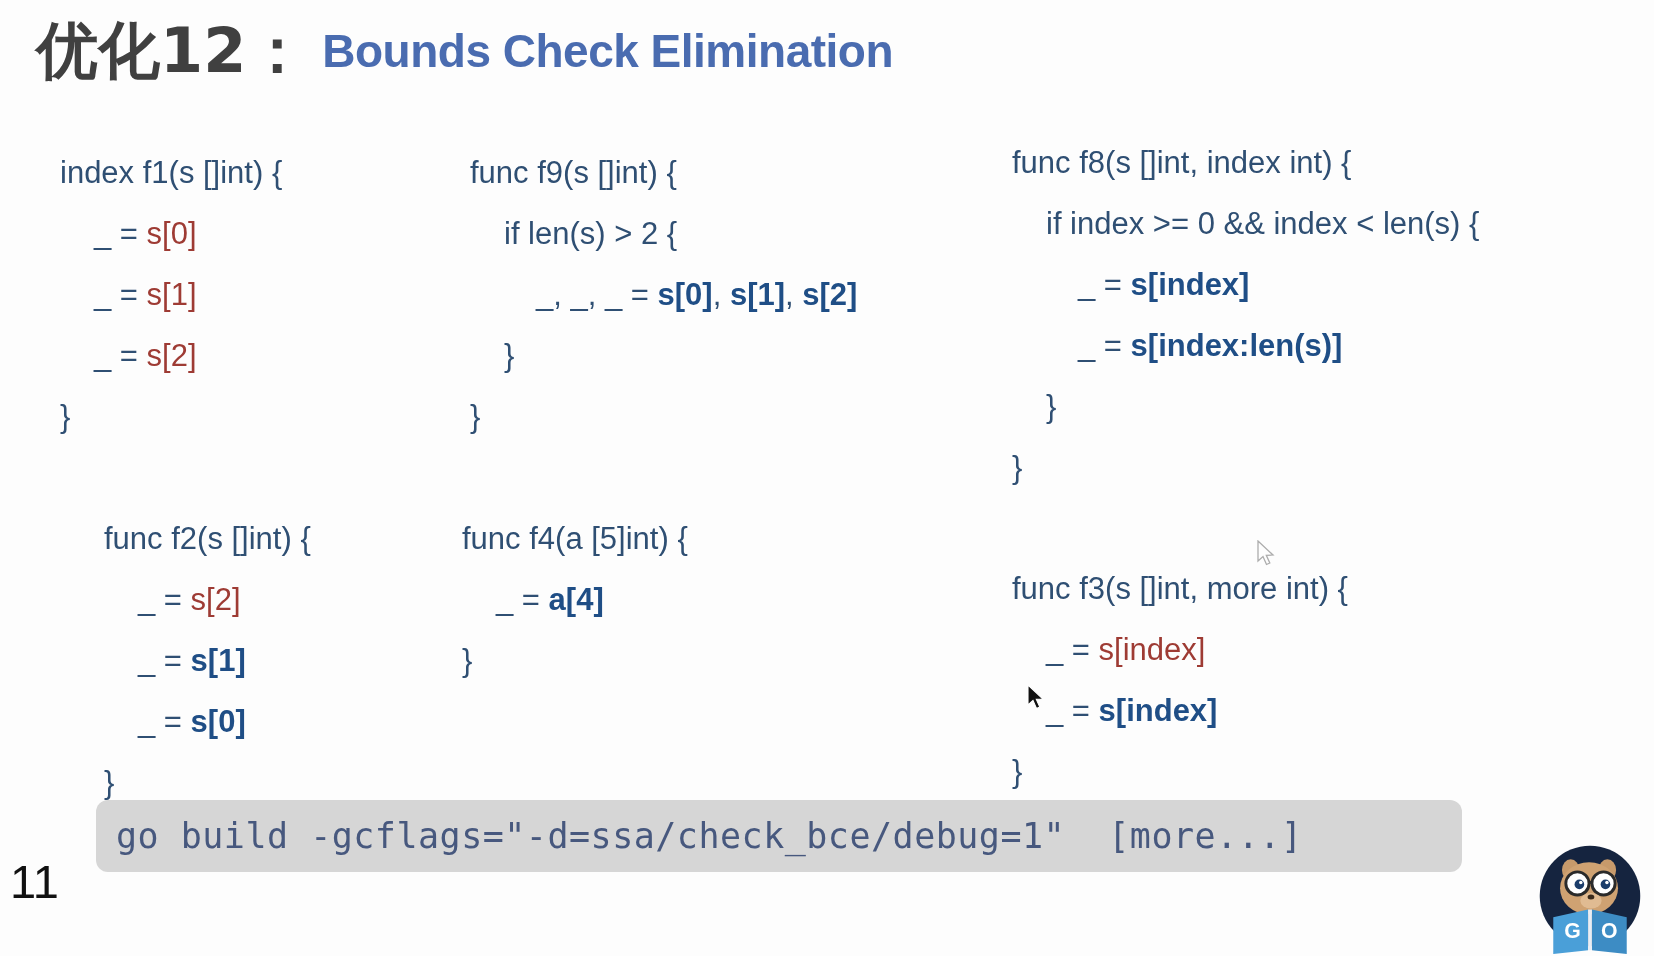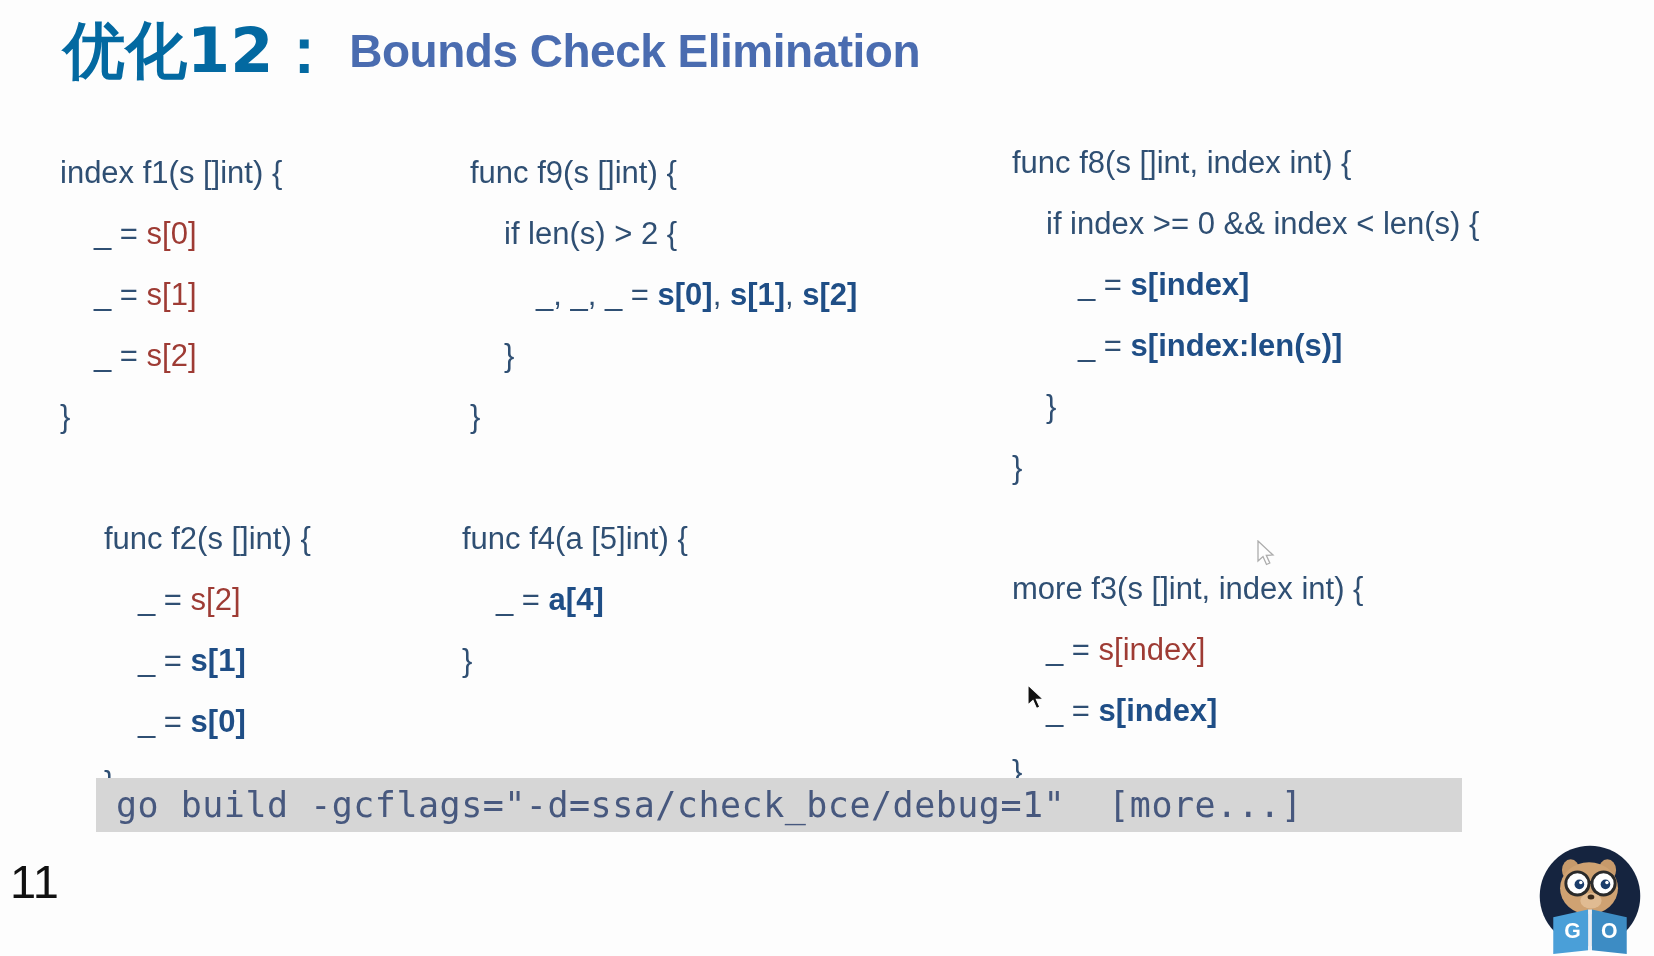--- a/index.html
+++ b/index.html
@@ -22,24 +22,23 @@
     position: absolute;
     left: 36px;
     top: 20px;
     white-space: nowrap;
     line-height: 1;
   }
   .title-cn {
     font-family: "DejaVu Sans", sans-serif;
     font-weight: bold;
     font-size: 62px;
-    color: #0369a1;
+    color: #404040;
     letter-spacing: 0px;
     vertical-align: middle;
-    margin-left: 27px;
   }
   .title-en {
     font-family: "Liberation Sans", sans-serif;
     font-weight: bold;
     font-size: 46px;
     color: #4a6cb0;
     letter-spacing: -0.5px;
     vertical-align: middle;
     margin-left: 14px;
   }
@@ -64,24 +63,25 @@
   #blk-f2 { left: 60px;  top: 508px; margin-left: 44px; }
   #blk-f9 { left: 470px; top: 142px; }
   #blk-f4 { left: 462px; top: 508px; }
   #blk-f8 { left: 1012px; top: 132px; }
   #blk-f3 { left: 1012px; top: 558px; }
 
   
   #cmd-bar {
     position: absolute;
     left: 96px;
-    top: 778px;
+    top: 800px;
     width: 1366px;
-    height: 54px;
+    height: 72px;
     background: #d6d6d6;
+    border-radius: 12px;
   }
   #cmd-text {
     position: absolute;
     left: 20px;
     top: 50%;
     transform: translateY(-50%);
     font-family: "DejaVu Sans Mono", monospace;
     font-size: 35px;
     color: #47587e;
     white-space: pre;
@@ -159,21 +159,21 @@
   <div class="code-block" id="blk-f8">
     <span class="ln">func f8(s []int, index int) {</span>
     <span class="ln ind1">if index &gt;= 0 &amp;&amp; index &lt; len(s) {</span>
     <span class="ln ind2"><span>_ = </span><span class="elim">s[index]</span></span>
     <span class="ln ind2"><span>_ = </span><span class="elim">s[index:len(s)]</span></span>
     <span class="ln ind1">}</span>
     <span class="ln">}</span>
   </div>
 
   <div class="code-block" id="blk-f3">
-    <span class="ln">more f3(s []int, index int) {</span>
+    <span class="ln">func f3(s []int, more int) {</span>
     <span class="ln ind1"><span>_ = </span><span class="chk">s[index]</span></span>
     <span class="ln ind1"><span>_ = </span><span class="elim">s[index]</span></span>
     <span class="ln">}</span>
   </div>
 
   <div id="cmd-bar">
     <span id="cmd-text">go build -gcflags="-d=ssa/check_bce/debug=1"  [more...]</span>
   </div>
 
   <div id="slide-number">11</div>

